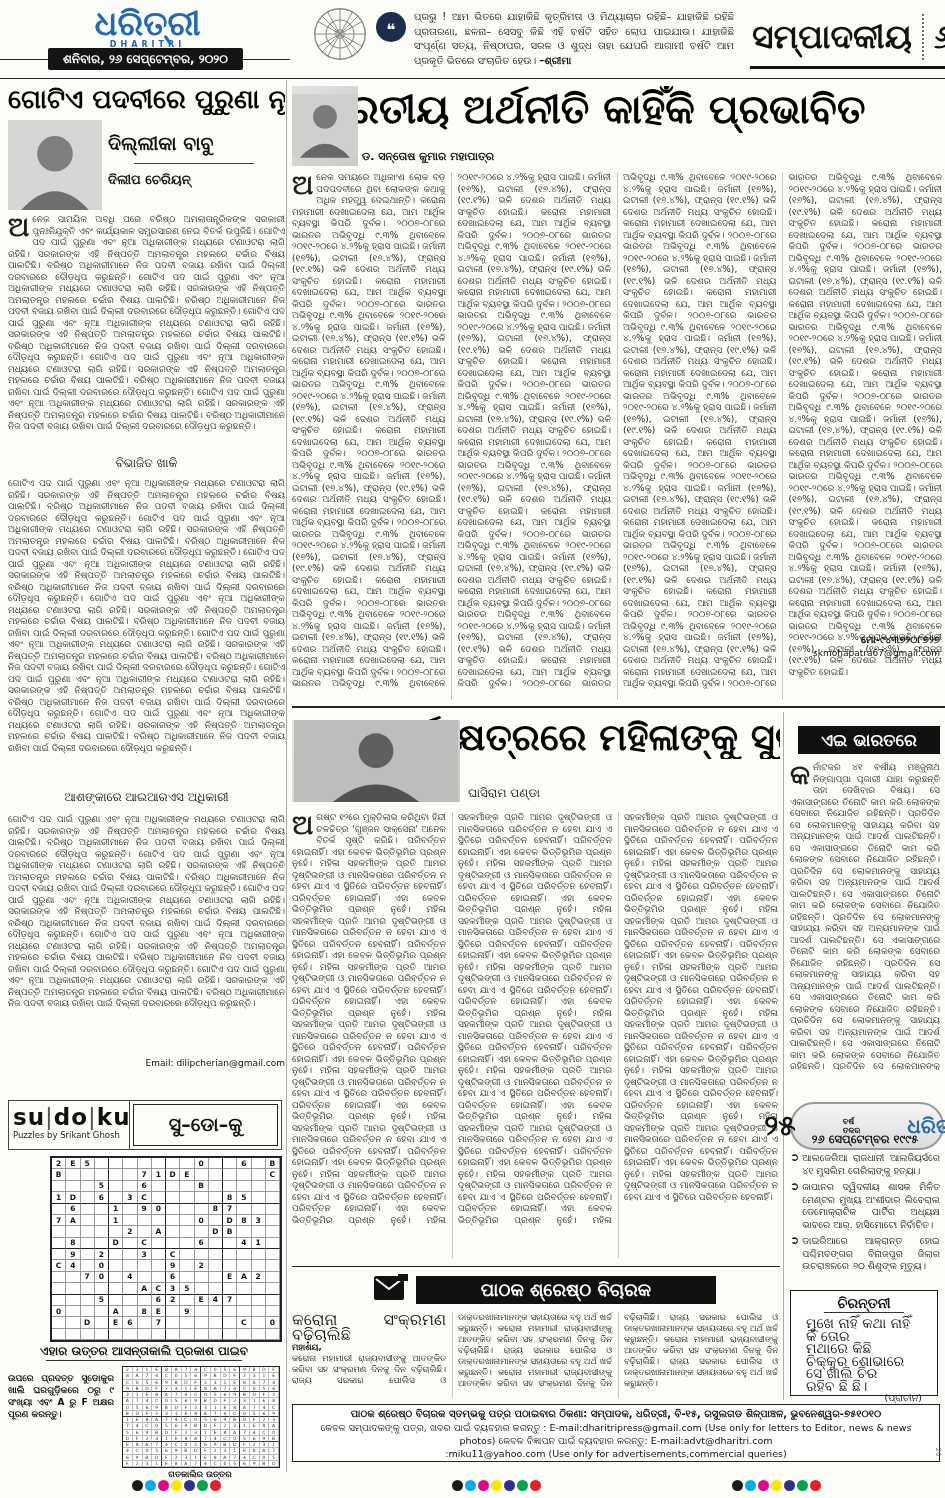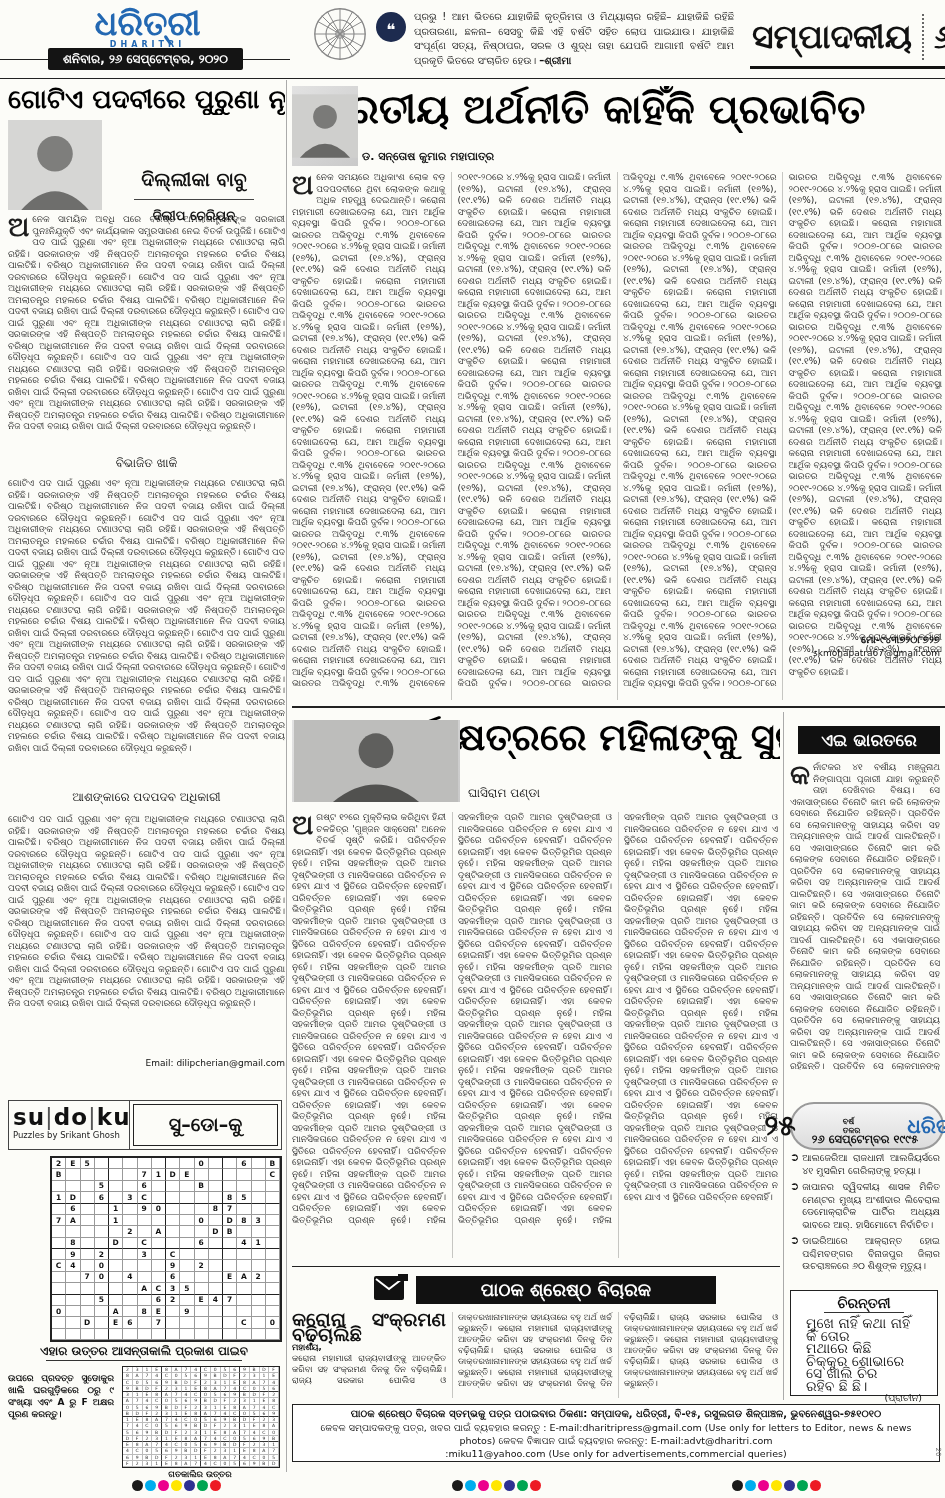--- a/index.html
+++ b/index.html
@@ -105,34 +105,34 @@
   <div class="abs rule-h" style="left:292px;top:1266px;width:488px;"></div>
 
   <div class="abs headline" style="left:8px;top:84px;width:277px;font-size:26px;">ଗୋଟିଏ ପଦବୀରେ ପୁରୁଣା ନୂଆ</div>
   <div class="abs photo" style="left:8px;top:120px;width:94px;height:90px;">
     <svg viewBox="0 0 100 96">
         <rect width="100" height="96" fill="#d6d6d4"></rect>
       <circle cx="50" cy="36" r="19" fill="#7e7e7c"></circle>
       <path d="M14 96 Q50 56 86 96 Z" fill="#6e6e6c"></path>
       </svg>
   </div>
-  <div class="abs" style="left:108px;top:132px;width:172px;text-align:center;margin-top:36px;">
+  <div class="abs" style="left:108px;top:132px;width:172px;text-align:left;">
     <div style="font-size:19px;font-weight:bold;">ଦିଲ୍ଲୀକା ବାବୁ</div>
     <div style="width:120px;height:1px;background:#444;margin:8px auto;"></div>
     <div style="font-size:13px;font-weight:bold;">ଦିଲୀପ ଚେରିୟନ୍</div>
   </div>
 
   <p class="abs jt body-txt" style="left:8px;top:214px;width:277px;height:238px;margin:0;">
     <span class="dropcap">ଅ</span><span>ନେକ ସାମୟିକ ଅବଧି ପରେ ବରିଷ୍ଠ ଅମଲାତାନ୍ତ୍ରିକଙ୍କ ସରକାରୀ ପୁନଃନିଯୁକ୍ତି ଏବଂ କାର୍ଯ୍ୟକାଳ ସମ୍ପ୍ରସାରଣ ନେଇ ବିତର୍କ ଉପୁଜିଛି। </span><span>ଗୋଟିଏ ପଦ ପାଇଁ ପୁରୁଣା ଏବଂ ନୂଆ ଅଧିକାରୀଙ୍କ ମଧ୍ୟରେ ଟଣାଓଟରା ଲାଗି ରହିଛି। ସରକାରଙ୍କ ଏହି ନିଷ୍ପତ୍ତି ଅମଲାତନ୍ତ୍ର ମହଲରେ ଚର୍ଚ୍ଚାର ବିଷୟ ପାଲଟିଛି। ବରିଷ୍ଠ ଅଧିକାରୀମାନେ ନିଜ ପଦବୀ ବଜାୟ ରଖିବା ପାଇଁ ଦିଲ୍ଲୀ ଦରବାରରେ ଦୌଡ଼ଧୂପ କରୁଛନ୍ତି। ଗୋଟିଏ ପଦ ପାଇଁ ପୁରୁଣା ଏବଂ ନୂଆ ଅଧିକାରୀଙ୍କ ମଧ୍ୟରେ ଟଣାଓଟରା ଲାଗି ରହିଛି। ସରକାରଙ୍କ ଏହି ନିଷ୍ପତ୍ତି ଅମଲାତନ୍ତ୍ର ମହଲରେ ଚର୍ଚ୍ଚାର ବିଷୟ ପାଲଟିଛି। ବରିଷ୍ଠ ଅଧିକାରୀମାନେ ନିଜ ପଦବୀ ବଜାୟ ରଖିବା ପାଇଁ ଦିଲ୍ଲୀ ଦରବାରରେ ଦୌଡ଼ଧୂପ କରୁଛନ୍ତି। ଗୋଟିଏ ପଦ ପାଇଁ ପୁରୁଣା ଏବଂ ନୂଆ ଅଧିକାରୀଙ୍କ ମଧ୍ୟରେ ଟଣାଓଟରା ଲାଗି ରହିଛି। ସରକାରଙ୍କ ଏହି ନିଷ୍ପତ୍ତି ଅମଲାତନ୍ତ୍ର ମହଲରେ ଚର୍ଚ୍ଚାର ବିଷୟ ପାଲଟିଛି। ବରିଷ୍ଠ ଅଧିକାରୀମାନେ ନିଜ ପଦବୀ ବଜାୟ ରଖିବା ପାଇଁ ଦିଲ୍ଲୀ ଦରବାରରେ ଦୌଡ଼ଧୂପ କରୁଛନ୍ତି। ଗୋଟିଏ ପଦ ପାଇଁ ପୁରୁଣା ଏବଂ ନୂଆ ଅଧିକାରୀଙ୍କ ମଧ୍ୟରେ ଟଣାଓଟରା ଲାଗି ରହିଛି। ସରକାରଙ୍କ ଏହି ନିଷ୍ପତ୍ତି ଅମଲାତନ୍ତ୍ର ମହଲରେ ଚର୍ଚ୍ଚାର ବିଷୟ ପାଲଟିଛି। ବରିଷ୍ଠ ଅଧିକାରୀମାନେ ନିଜ ପଦବୀ ବଜାୟ ରଖିବା ପାଇଁ ଦିଲ୍ଲୀ ଦରବାରରେ ଦୌଡ଼ଧୂପ କରୁଛନ୍ତି। ଗୋଟିଏ ପଦ ପାଇଁ ପୁରୁଣା ଏବଂ ନୂଆ ଅଧିକାରୀଙ୍କ ମଧ୍ୟରେ ଟଣାଓଟରା ଲାଗି ରହିଛି। ସରକାରଙ୍କ ଏହି ନିଷ୍ପତ୍ତି ଅମଲାତନ୍ତ୍ର ମହଲରେ ଚର୍ଚ୍ଚାର ବିଷୟ ପାଲଟିଛି। ବରିଷ୍ଠ ଅଧିକାରୀମାନେ ନିଜ ପଦବୀ ବଜାୟ ରଖିବା ପାଇଁ ଦିଲ୍ଲୀ ଦରବାରରେ ଦୌଡ଼ଧୂପ କରୁଛନ୍ତି। </span>
   </p>
   <div class="abs subhead" style="left:8px;top:456px;width:277px;">ବିଭାଜିତ ଖାକି</div>
   <p class="abs jt body-txt" style="left:8px;top:478px;width:277px;height:306px;margin:0;">
     <span>ଗୋଟିଏ ପଦ ପାଇଁ ପୁରୁଣା ଏବଂ ନୂଆ ଅଧିକାରୀଙ୍କ ମଧ୍ୟରେ ଟଣାଓଟରା ଲାଗି ରହିଛି। ସରକାରଙ୍କ ଏହି ନିଷ୍ପତ୍ତି ଅମଲାତନ୍ତ୍ର ମହଲରେ ଚର୍ଚ୍ଚାର ବିଷୟ ପାଲଟିଛି। ବରିଷ୍ଠ ଅଧିକାରୀମାନେ ନିଜ ପଦବୀ ବଜାୟ ରଖିବା ପାଇଁ ଦିଲ୍ଲୀ ଦରବାରରେ ଦୌଡ଼ଧୂପ କରୁଛନ୍ତି। ଗୋଟିଏ ପଦ ପାଇଁ ପୁରୁଣା ଏବଂ ନୂଆ ଅଧିକାରୀଙ୍କ ମଧ୍ୟରେ ଟଣାଓଟରା ଲାଗି ରହିଛି। ସରକାରଙ୍କ ଏହି ନିଷ୍ପତ୍ତି ଅମଲାତନ୍ତ୍ର ମହଲରେ ଚର୍ଚ୍ଚାର ବିଷୟ ପାଲଟିଛି। ବରିଷ୍ଠ ଅଧିକାରୀମାନେ ନିଜ ପଦବୀ ବଜାୟ ରଖିବା ପାଇଁ ଦିଲ୍ଲୀ ଦରବାରରେ ଦୌଡ଼ଧୂପ କରୁଛନ୍ତି। ଗୋଟିଏ ପଦ ପାଇଁ ପୁରୁଣା ଏବଂ ନୂଆ ଅଧିକାରୀଙ୍କ ମଧ୍ୟରେ ଟଣାଓଟରା ଲାଗି ରହିଛି। ସରକାରଙ୍କ ଏହି ନିଷ୍ପତ୍ତି ଅମଲାତନ୍ତ୍ର ମହଲରେ ଚର୍ଚ୍ଚାର ବିଷୟ ପାଲଟିଛି। ବରିଷ୍ଠ ଅଧିକାରୀମାନେ ନିଜ ପଦବୀ ବଜାୟ ରଖିବା ପାଇଁ ଦିଲ୍ଲୀ ଦରବାରରେ ଦୌଡ଼ଧୂପ କରୁଛନ୍ତି। ଗୋଟିଏ ପଦ ପାଇଁ ପୁରୁଣା ଏବଂ ନୂଆ ଅଧିକାରୀଙ୍କ ମଧ୍ୟରେ ଟଣାଓଟରା ଲାଗି ରହିଛି। ସରକାରଙ୍କ ଏହି ନିଷ୍ପତ୍ତି ଅମଲାତନ୍ତ୍ର ମହଲରେ ଚର୍ଚ୍ଚାର ବିଷୟ ପାଲଟିଛି। ବରିଷ୍ଠ ଅଧିକାରୀମାନେ ନିଜ ପଦବୀ ବଜାୟ ରଖିବା ପାଇଁ ଦିଲ୍ଲୀ ଦରବାରରେ ଦୌଡ଼ଧୂପ କରୁଛନ୍ତି। ଗୋଟିଏ ପଦ ପାଇଁ ପୁରୁଣା ଏବଂ ନୂଆ ଅଧିକାରୀଙ୍କ ମଧ୍ୟରେ ଟଣାଓଟରା ଲାଗି ରହିଛି। ସରକାରଙ୍କ ଏହି ନିଷ୍ପତ୍ତି ଅମଲାତନ୍ତ୍ର ମହଲରେ ଚର୍ଚ୍ଚାର ବିଷୟ ପାଲଟିଛି। ବରିଷ୍ଠ ଅଧିକାରୀମାନେ ନିଜ ପଦବୀ ବଜାୟ ରଖିବା ପାଇଁ ଦିଲ୍ଲୀ ଦରବାରରେ ଦୌଡ଼ଧୂପ କରୁଛନ୍ତି। ଗୋଟିଏ ପଦ ପାଇଁ ପୁରୁଣା ଏବଂ ନୂଆ ଅଧିକାରୀଙ୍କ ମଧ୍ୟରେ ଟଣାଓଟରା ଲାଗି ରହିଛି। ସରକାରଙ୍କ ଏହି ନିଷ୍ପତ୍ତି ଅମଲାତନ୍ତ୍ର ମହଲରେ ଚର୍ଚ୍ଚାର ବିଷୟ ପାଲଟିଛି। ବରିଷ୍ଠ ଅଧିକାରୀମାନେ ନିଜ ପଦବୀ ବଜାୟ ରଖିବା ପାଇଁ ଦିଲ୍ଲୀ ଦରବାରରେ ଦୌଡ଼ଧୂପ କରୁଛନ୍ତି। ଗୋଟିଏ ପଦ ପାଇଁ ପୁରୁଣା ଏବଂ ନୂଆ ଅଧିକାରୀଙ୍କ ମଧ୍ୟରେ ଟଣାଓଟରା ଲାଗି ରହିଛି। ସରକାରଙ୍କ ଏହି ନିଷ୍ପତ୍ତି ଅମଲାତନ୍ତ୍ର ମହଲରେ ଚର୍ଚ୍ଚାର ବିଷୟ ପାଲଟିଛି। ବରିଷ୍ଠ ଅଧିକାରୀମାନେ ନିଜ ପଦବୀ ବଜାୟ ରଖିବା ପାଇଁ ଦିଲ୍ଲୀ ଦରବାରରେ ଦୌଡ଼ଧୂପ କରୁଛନ୍ତି। </span>
   </p>
-  <div class="abs subhead" style="left:8px;top:790px;width:277px;">ଆଶଙ୍କାରେ ପଦପଦବ ଅଧିକାରୀ</div>
+  <div class="abs subhead" style="left:8px;top:790px;width:277px;">ଆଶଙ୍କାରେ ଆଇଆରଏସ ଅଧିକାରୀ</div>
   <p class="abs jt body-txt" style="left:8px;top:814px;width:277px;height:240px;margin:0;">
     <span>ଗୋଟିଏ ପଦ ପାଇଁ ପୁରୁଣା ଏବଂ ନୂଆ ଅଧିକାରୀଙ୍କ ମଧ୍ୟରେ ଟଣାଓଟରା ଲାଗି ରହିଛି। ସରକାରଙ୍କ ଏହି ନିଷ୍ପତ୍ତି ଅମଲାତନ୍ତ୍ର ମହଲରେ ଚର୍ଚ୍ଚାର ବିଷୟ ପାଲଟିଛି। ବରିଷ୍ଠ ଅଧିକାରୀମାନେ ନିଜ ପଦବୀ ବଜାୟ ରଖିବା ପାଇଁ ଦିଲ୍ଲୀ ଦରବାରରେ ଦୌଡ଼ଧୂପ କରୁଛନ୍ତି। ଗୋଟିଏ ପଦ ପାଇଁ ପୁରୁଣା ଏବଂ ନୂଆ ଅଧିକାରୀଙ୍କ ମଧ୍ୟରେ ଟଣାଓଟରା ଲାଗି ରହିଛି। ସରକାରଙ୍କ ଏହି ନିଷ୍ପତ୍ତି ଅମଲାତନ୍ତ୍ର ମହଲରେ ଚର୍ଚ୍ଚାର ବିଷୟ ପାଲଟିଛି। ବରିଷ୍ଠ ଅଧିକାରୀମାନେ ନିଜ ପଦବୀ ବଜାୟ ରଖିବା ପାଇଁ ଦିଲ୍ଲୀ ଦରବାରରେ ଦୌଡ଼ଧୂପ କରୁଛନ୍ତି। ଗୋଟିଏ ପଦ ପାଇଁ ପୁରୁଣା ଏବଂ ନୂଆ ଅଧିକାରୀଙ୍କ ମଧ୍ୟରେ ଟଣାଓଟରା ଲାଗି ରହିଛି। ସରକାରଙ୍କ ଏହି ନିଷ୍ପତ୍ତି ଅମଲାତନ୍ତ୍ର ମହଲରେ ଚର୍ଚ୍ଚାର ବିଷୟ ପାଲଟିଛି। ବରିଷ୍ଠ ଅଧିକାରୀମାନେ ନିଜ ପଦବୀ ବଜାୟ ରଖିବା ପାଇଁ ଦିଲ୍ଲୀ ଦରବାରରେ ଦୌଡ଼ଧୂପ କରୁଛନ୍ତି। ଗୋଟିଏ ପଦ ପାଇଁ ପୁରୁଣା ଏବଂ ନୂଆ ଅଧିକାରୀଙ୍କ ମଧ୍ୟରେ ଟଣାଓଟରା ଲାଗି ରହିଛି। ସରକାରଙ୍କ ଏହି ନିଷ୍ପତ୍ତି ଅମଲାତନ୍ତ୍ର ମହଲରେ ଚର୍ଚ୍ଚାର ବିଷୟ ପାଲଟିଛି। ବରିଷ୍ଠ ଅଧିକାରୀମାନେ ନିଜ ପଦବୀ ବଜାୟ ରଖିବା ପାଇଁ ଦିଲ୍ଲୀ ଦରବାରରେ ଦୌଡ଼ଧୂପ କରୁଛନ୍ତି। ଗୋଟିଏ ପଦ ପାଇଁ ପୁରୁଣା ଏବଂ ନୂଆ ଅଧିକାରୀଙ୍କ ମଧ୍ୟରେ ଟଣାଓଟରା ଲାଗି ରହିଛି। ସରକାରଙ୍କ ଏହି ନିଷ୍ପତ୍ତି ଅମଲାତନ୍ତ୍ର ମହଲରେ ଚର୍ଚ୍ଚାର ବିଷୟ ପାଲଟିଛି। ବରିଷ୍ଠ ଅଧିକାରୀମାନେ ନିଜ ପଦବୀ ବଜାୟ ରଖିବା ପାଇଁ ଦିଲ୍ଲୀ ଦରବାରରେ ଦୌଡ଼ଧୂପ କରୁଛନ୍ତି। </span>
   </p>
   <div class="abs email-line" style="left:8px;top:1058px;width:277px;font-weight:normal;">Email: dilipcherian@gmail.com</div>
 
   <div class="abs" style="left:8px;top:1100px;width:272px;height:48px;border:1px solid #444;display:flex;">
     <div style="width:112px;padding:3px 4px;border-right:1px solid #444;">
       <div class="sd-logo"><span>su</span><span class="bar">|</span><span>do</span><span class="bar">|</span><span>ku</span></div>
       <div class="sd-credit">Puzzles by Srikant Ghosh</div>
     </div>
@@ -729,21 +729,21 @@
 
   <div class="abs" style="left:372px;top:1272px;width:38px;height:32px;">
     <svg viewBox="0 0 38 32">
         <rect x="2" y="4" width="30" height="24" rx="2" fill="#111"></rect>
       <path d="M4 7 L17 17 L30 7" stroke="#fff" stroke-width="2" fill="none"></path>
       <rect x="26" y="2" width="10" height="7" fill="#111"></rect>
       </svg>
   </div>
   <div class="abs black-bar" style="left:416px;top:1276px;width:300px;height:28px;font-size:18px;line-height:28px;">ପାଠକ ଶ୍ରେଷ୍ଠ ବିଚାରକ</div>
   <div class="abs jt cols3" style="left:292px;top:1312px;width:486px;height:86px;font-size:8.5px;line-height:11px;">
-    <span style="display:block;font-size:19px;font-weight:bold;line-height:15px;">କରୋନା ସଂକ୍ରମଣ ବଢ଼ିଚାଲିଛି</span>
+    <span style="display:block;font-size:16px;font-weight:normal;line-height:15px;">କରୋନା ସଂକ୍ରମଣ ବଢ଼ିଚାଲିଛି</span>
     <span style="display:block;font-weight:bold;">ମହାଶୟ,</span>
     <span>କରୋନା ମହାମାରୀ ରାଜ୍ୟବାସୀଙ୍କୁ ଆତଙ୍କିତ କରିବା ସହ ସଂକ୍ରମଣ ଦିନକୁ ଦିନ ବଢ଼ିଚାଲିଛି। ରାଜ୍ୟ ସରକାର ପୋଲିସ ଓ ଡାକ୍ତରଖାନାମାନଙ୍କ ସହାୟତାରେ ବହୁ ଅର୍ଥ ଖର୍ଚ୍ଚ କରୁଛନ୍ତି। କରୋନା ମହାମାରୀ ରାଜ୍ୟବାସୀଙ୍କୁ ଆତଙ୍କିତ କରିବା ସହ ସଂକ୍ରମଣ ଦିନକୁ ଦିନ ବଢ଼ିଚାଲିଛି। ରାଜ୍ୟ ସରକାର ପୋଲିସ ଓ ଡାକ୍ତରଖାନାମାନଙ୍କ ସହାୟତାରେ ବହୁ ଅର୍ଥ ଖର୍ଚ୍ଚ କରୁଛନ୍ତି। କରୋନା ମହାମାରୀ ରାଜ୍ୟବାସୀଙ୍କୁ ଆତଙ୍କିତ କରିବା ସହ ସଂକ୍ରମଣ ଦିନକୁ ଦିନ ବଢ଼ିଚାଲିଛି। ରାଜ୍ୟ ସରକାର ପୋଲିସ ଓ ଡାକ୍ତରଖାନାମାନଙ୍କ ସହାୟତାରେ ବହୁ ଅର୍ଥ ଖର୍ଚ୍ଚ କରୁଛନ୍ତି। କରୋନା ମହାମାରୀ ରାଜ୍ୟବାସୀଙ୍କୁ ଆତଙ୍କିତ କରିବା ସହ ସଂକ୍ରମଣ ଦିନକୁ ଦିନ ବଢ଼ିଚାଲିଛି। ରାଜ୍ୟ ସରକାର ପୋଲିସ ଓ ଡାକ୍ତରଖାନାମାନଙ୍କ ସହାୟତାରେ ବହୁ ଅର୍ଥ ଖର୍ଚ୍ଚ କରୁଛନ୍ତି। </span>
   </div>
 
   <div class="abs footer-box" style="left:292px;top:1404px;width:648px;height:58px;padding:2px 10px;box-sizing:border-box;">
     <div style="font-size:10px;font-weight:bold;line-height:14px;">ପାଠକ ଶ୍ରେଷ୍ଠ ବିଚାରକ ସ୍ତମ୍ଭକୁ ପତ୍ର ପଠାଇବାର ଠିକଣା: ସମ୍ପାଦକ, ଧରିତ୍ରୀ, ବି-୧୫, ରସୁଲଗଡ ଶିଳ୍ପାଞ୍ଚଳ, ଭୁବନେଶ୍ୱର-୭୫୧୦୧୦</div>
     <div style="font-size:9.5px;line-height:13px;">କେବଳ ସମ୍ପାଦକଙ୍କୁ ପତ୍ର, ଖବର ପାଇଁ ବ୍ୟବହାର କରନ୍ତୁ : E-mail:dharitripress@gmail.com (Use only for letters to Editor, news &amp; news photos) କେବଳ ବିଜ୍ଞାପନ ପାଇଁ ବ୍ୟବହାର କରନ୍ତୁ: E-mail:advt@dharitri.com</div>
     <div style="font-size:9.5px;line-height:13px;">:miku11@yahoo.com (Use only for advertisements,commercial queries)</div>
   </div>
 

